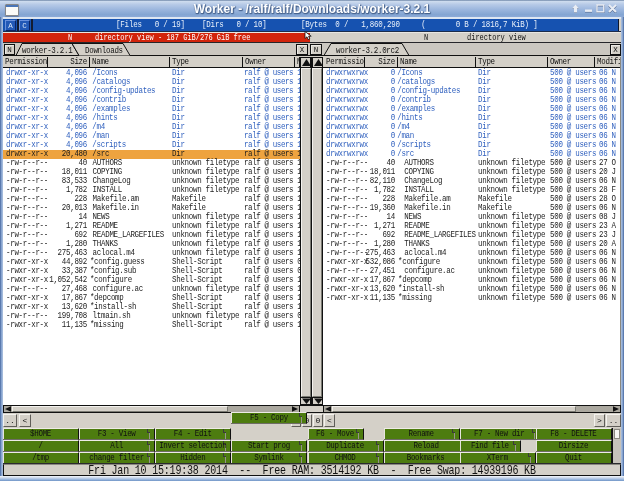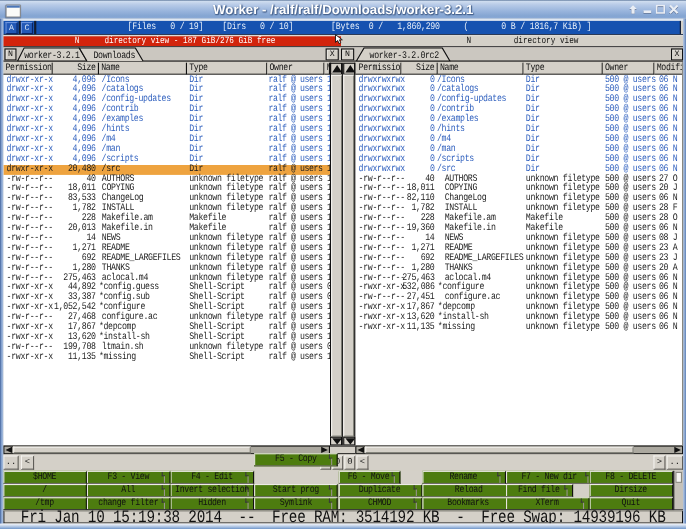--- a/index.html
+++ b/index.html
@@ -70,21 +70,21 @@
 #pathrow { left:3px; top:413px; width:618px; height:15px; background:#d4d0c8; }
 .prbtn { position:absolute; top:1px; height:13px; background:#d4d0c8; border:1px solid #5f5d58; border-top-color:#f4f2ee; border-left-color:#f4f2ee; color:#111; font-size:8px; text-align:center; line-height:12px; }
 .pfield b { display:inline-block; font-weight:normal; transform:scaleY(1.22); transform-origin:center center; }
 .pfield { position:absolute; top:1px; height:13px; background:#fff; border:1px solid #4a4a46; color:#111; font-size:7.5px; letter-spacing:-0.3px; line-height:11px; white-space:pre; overflow:hidden; padding-left:2px; }
 
 .btn { position:absolute; height:12px; background:#4d7c0f; border-right:1px solid #111; border-top:1px solid #edebe6; border-bottom:1px solid #6e6c66; box-shadow:inset 1px 0 0 #e6e4de; color:#111; font-size:7.5px; letter-spacing:-0.3px; text-align:center; line-height:11px; overflow:hidden; }
 .btn span { display:inline-block; transform:scaleY(1.22); transform-origin:center center; }
 .btn .notch { position:absolute; right:4px; top:0; width:3px; height:4px; border-left:1px solid #3a3a3a; border-bottom:1px solid #3a3a3a; }
 .btn .nline { position:absolute; right:4px; top:4px; bottom:0; width:1px; background:#97948c; }
 #btnshadow { left:3px; top:463px; width:618px; height:1px; background:#2a2a2e; }
-#statusbar { left:3px; top:464px; width:618px; height:12px; background:#d4d0c8; border:1px solid #111; border-top-color:#8a8880; color:#111; font-size:13px; letter-spacing:-0.19px; text-align:center; line-height:11px; white-space:pre; }
+#statusbar { left:3px; top:464px; width:618px; height:12px; background:#d4d0c8; border:1px solid #111; border-top-color:#8a8880; color:#111; font-size:10px; letter-spacing:-0.19px; text-align:center; line-height:11px; white-space:pre; }
 #statusbar b { display:inline-block; font-weight:normal; transform:scaleY(1.22); transform-origin:center center; }
 #statusline2 { left:3px; top:476px; width:618px; height:1px; background:#f4f2ee; }
 </style></head>
 <body>
 <div id="win">
   <div class="abs" id="titlebar"></div>
   <div class="abs" id="titleicon">
       <i></i>
     </div>
   <div class="abs" id="title">Worker - /ralf/ralf/Downloads/worker-3.2.1</div>

